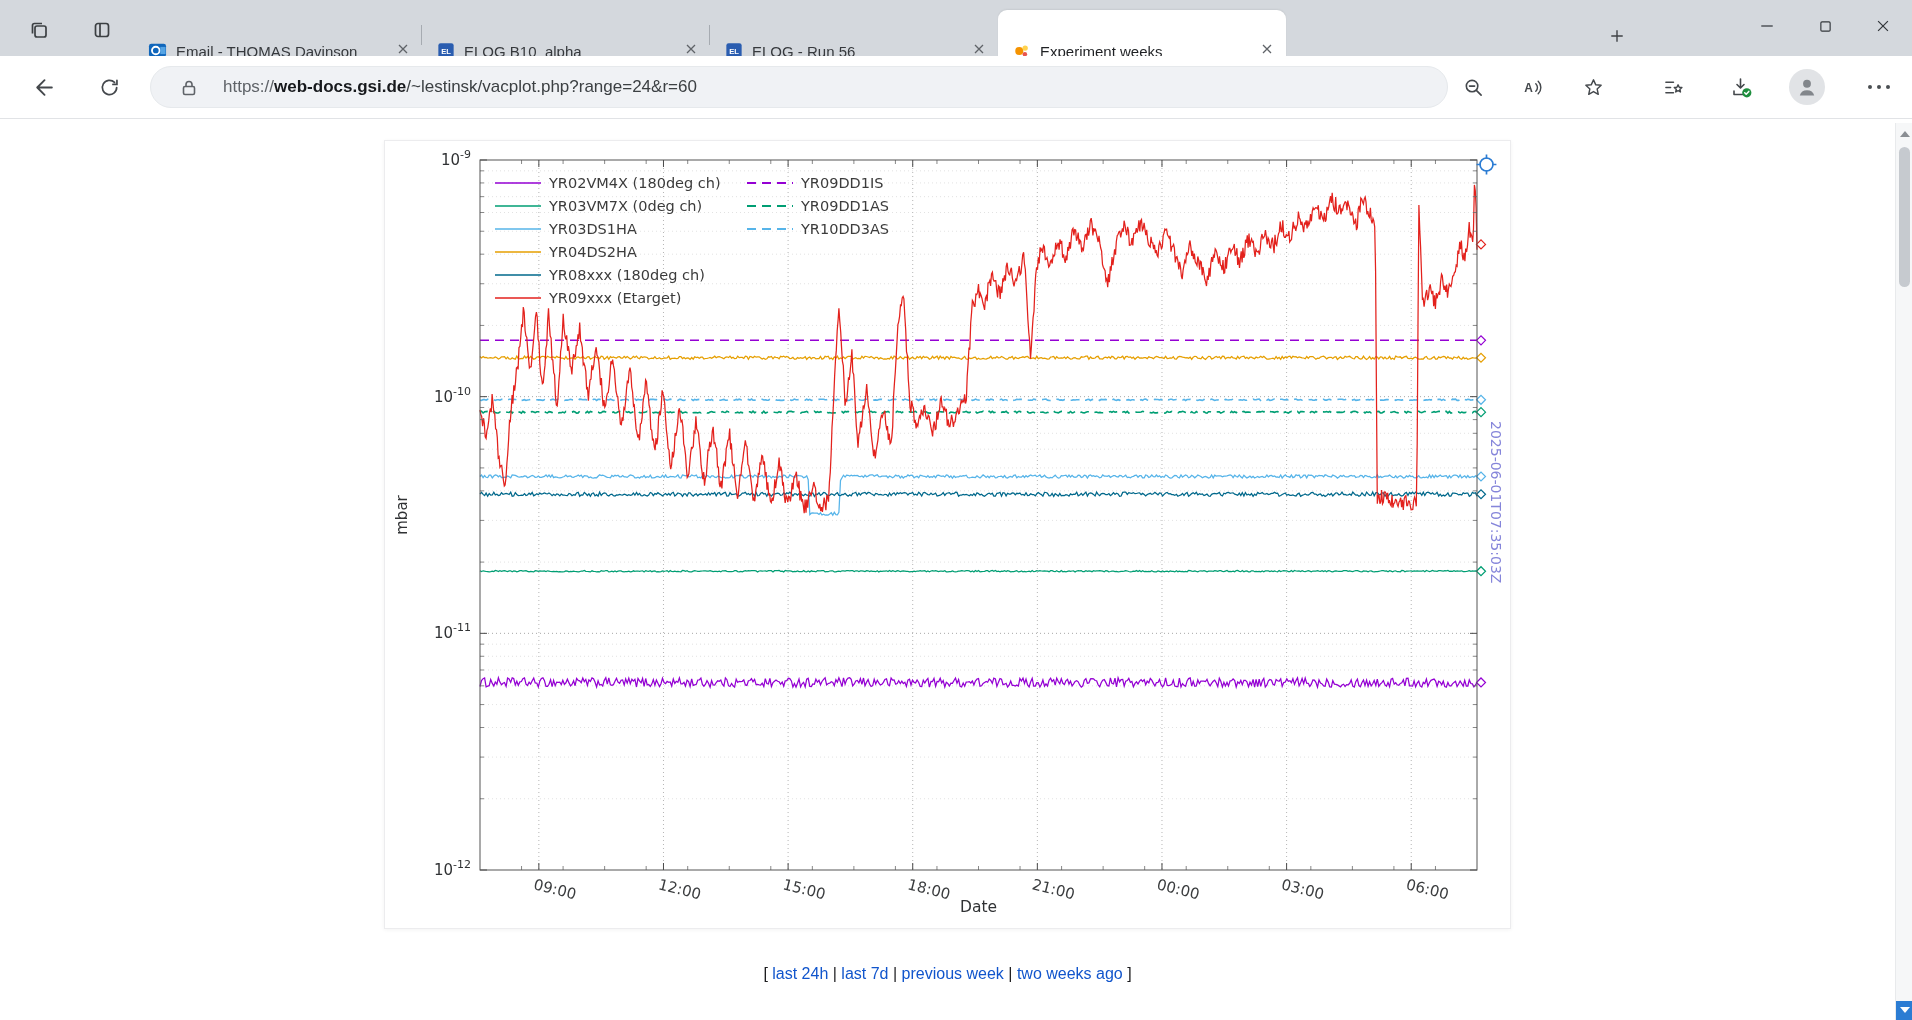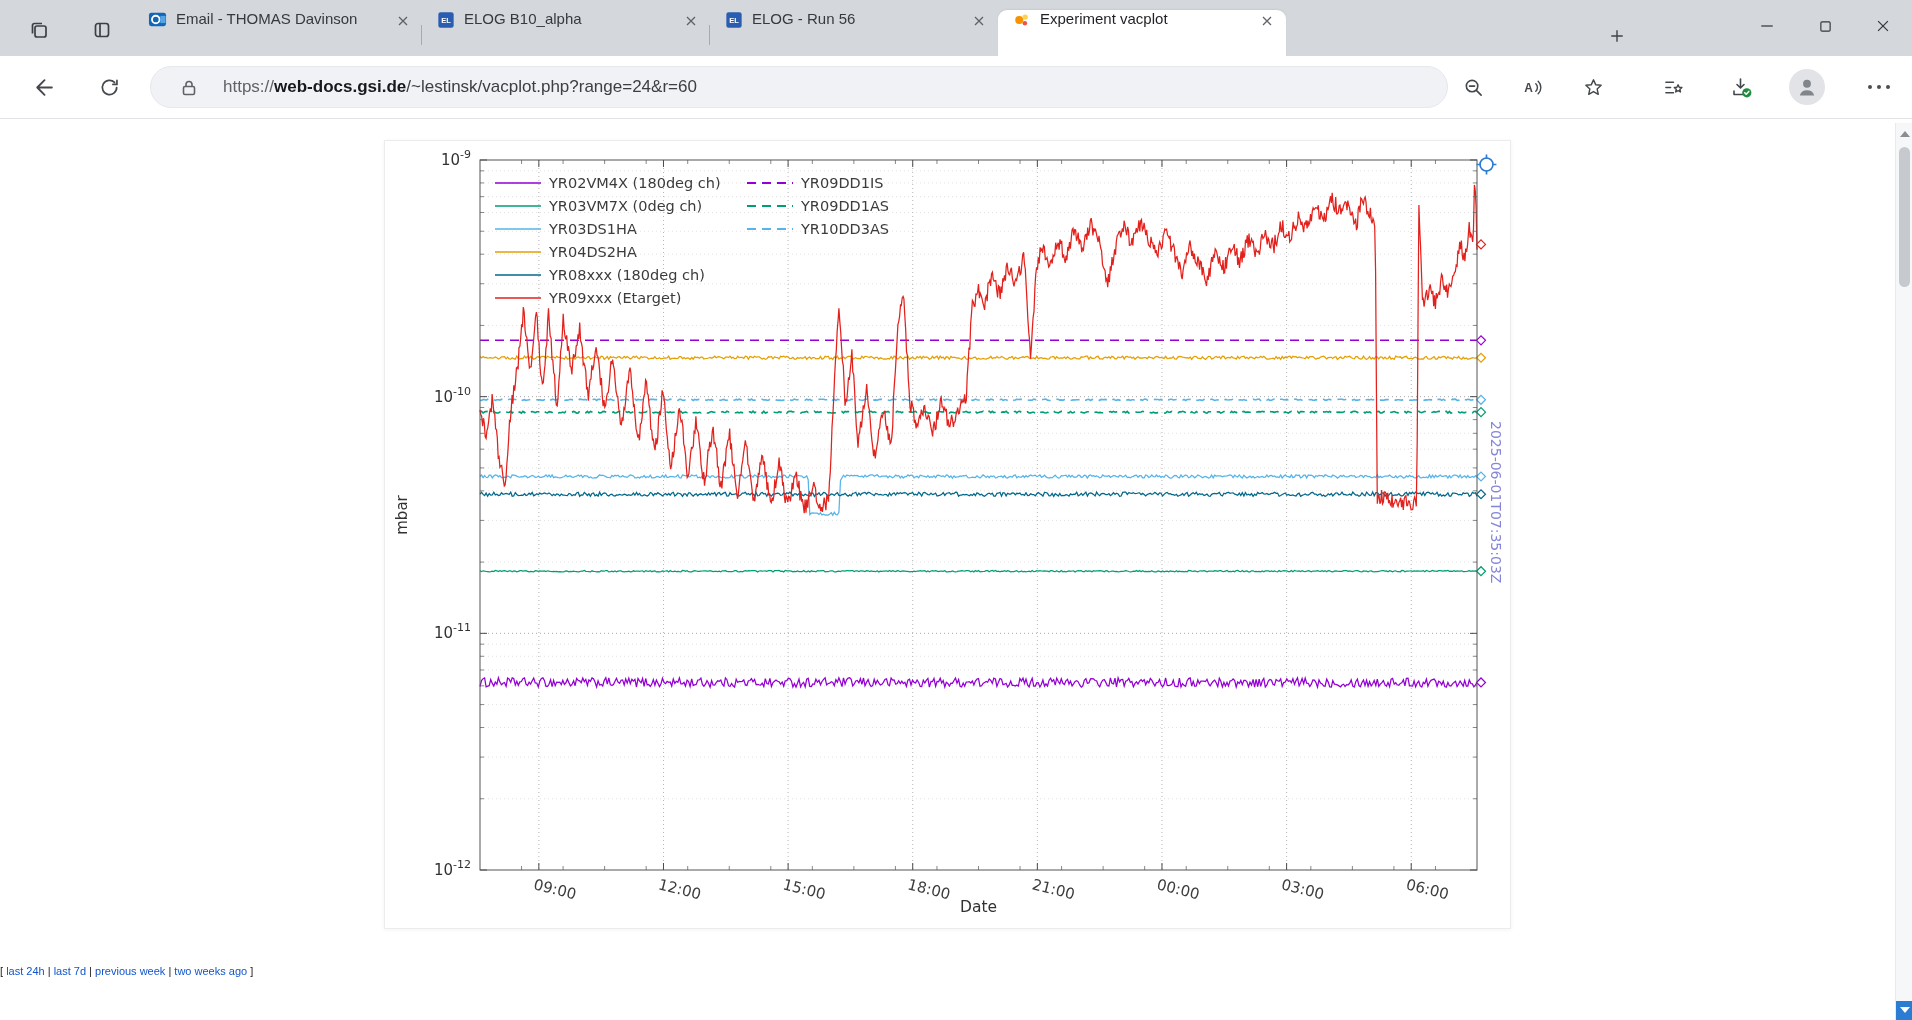--- a/index.html
+++ b/index.html
@@ -9,21 +9,21 @@
   html,body{margin:0;padding:0}
   body{width:1912px;height:1020px;overflow:hidden;background:#fff;
        font-family:"Liberation Sans",sans-serif;position:relative}
 
   
   #tabstrip{position:absolute;left:0;top:0;width:1912px;height:60px;background:#d4d8dd}
   .strip-icon{position:absolute;top:16px;width:28px;height:28px;display:flex;align-items:center;justify-content:center;border-radius:6px}
   #strip-icon-1{left:25px}
   #strip-icon-2{left:88px}
   #tabs{position:absolute;left:134px;top:10px;height:50px;display:flex}
-  .tab{position:relative;width:288px;height:50px;display:flex;align-items:flex-start;
+  .tab{position:relative;width:288px;height:50px;display:flex;align-items:flex-end;
        padding:0 8px 0 14px;border-radius:9px 9px 0 0;color:#36393d;cursor:default}
   .tab.active{background:#fff;color:#1f2124;box-shadow:0 -1px 2px rgba(0,0,0,.06)}
   .tab.divider::after{content:'';position:absolute;right:0;top:15px;width:1px;height:20px;background:#a6abb1}
   .fav{width:19px;height:19px;flex:none;display:flex;align-items:center;justify-content:center}
   .tab-title{flex:1;font-size:15px;margin:0 9px;white-space:nowrap;overflow:hidden;text-overflow:ellipsis}
   .tab-close{flex:none;width:22px;height:22px;border-radius:4px;display:flex;align-items:center;justify-content:center}
   #newtab{position:absolute;left:1602px;top:21px;width:30px;height:30px;border:none;background:transparent;
           display:flex;align-items:center;justify-content:center;border-radius:6px}
   .winctl{position:absolute;top:0;width:58px;height:52px;display:flex;align-items:center;justify-content:center}
   #win-min{left:1738px} #win-max{left:1796px} #win-close{left:1854px}
@@ -46,21 +46,21 @@
   .dots i{width:4px;height:4px;border-radius:50%;background:#4a4e52}
 
   
   #page{position:absolute;left:0;top:123px;width:1895px;height:897px;background:#fff;overflow:hidden}
   #chart-card{position:relative;margin:17px auto 0;width:1127px;height:789px;background:#fff;
               border:1px solid #ececee;box-shadow:0 1px 4px rgba(0,0,0,.05)}
   #plot-svg{position:absolute;left:0;top:0}
   #plot-svg text{font-family:"DejaVu Sans",sans-serif}
   #crosshair{position:absolute;right:12px;top:11px;width:24px;height:24px;display:flex;align-items:center;justify-content:center}
   #crosshair svg *{stroke:var(--accent)}
-  #footer{margin-top:36px;text-align:left;font-size:11px;color:#1d1d1f}
+  #footer{margin-top:36px;text-align:center;font-size:16px;color:#1d1d1f}
   .flink{color:var(--link);text-decoration:none;cursor:pointer}
 
   
   #scrollbar{position:absolute;right:0;top:123px;width:17px;height:897px;background:#f6f7f8;border-left:1px solid #e8eaec}
   .sb-thumb{position:absolute;left:3px;top:24px;width:11px;height:140px;background:#c6cacf;border-radius:6px}
   .sb-btn{position:absolute;left:0;width:17px;height:19px;display:flex;align-items:center;justify-content:center}
   .sb-up{top:0}
   .sb-up::before{content:'';border:5px solid transparent;border-bottom:6px solid #8a8e93;margin-bottom:3px}
   .sb-down{bottom:0;background:var(--accent)}
   .sb-down::before{content:'';border:5px solid transparent;border-top:6px solid #fff;margin-top:4px}
@@ -128,21 +128,21 @@
         </span>
       </div>
       <div class="tab active">
         <span class="fav">
           <svg viewBox="0 0 20 20" width="18" height="18">
             <circle cx="7" cy="10" r="4.5" fill="#f59300"></circle>
             <circle cx="13.5" cy="6.8" r="3" fill="#ffd24d"></circle>
             <circle cx="13.2" cy="13.6" r="2.5" fill="#e8554d"></circle>
           </svg>
         </span>
-        <span class="tab-title">Experiment vacplot</span>
+        <span class="tab-title">Experiment weeks</span>
         <span class="tab-close">
           <svg viewBox="0 0 10 10" width="10" height="10" stroke="#5f6368" stroke-width="1.3">
             <path d="M1 1l8 8M9 1L1 9"></path>
           </svg>
         </span>
       </div>
     </div>
   <button id="newtab">
     <svg class="ic" viewBox="0 0 22 22" width="18" height="18" fill="none" stroke="#3f4246" stroke-width="1.7">
       <path d="M11 4v14M4 11h14"></path>

